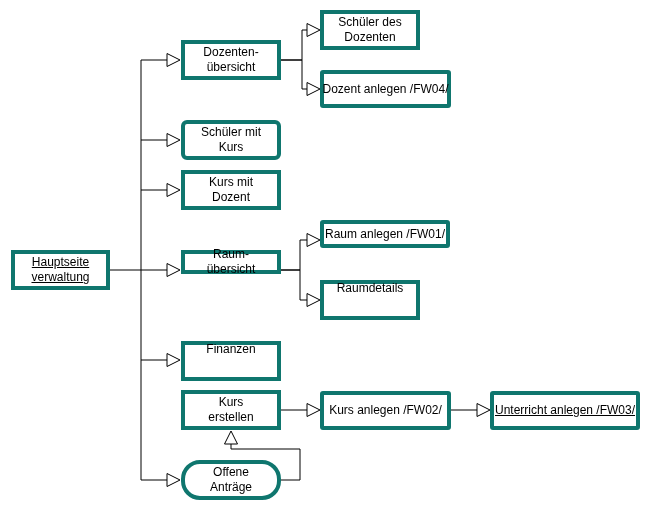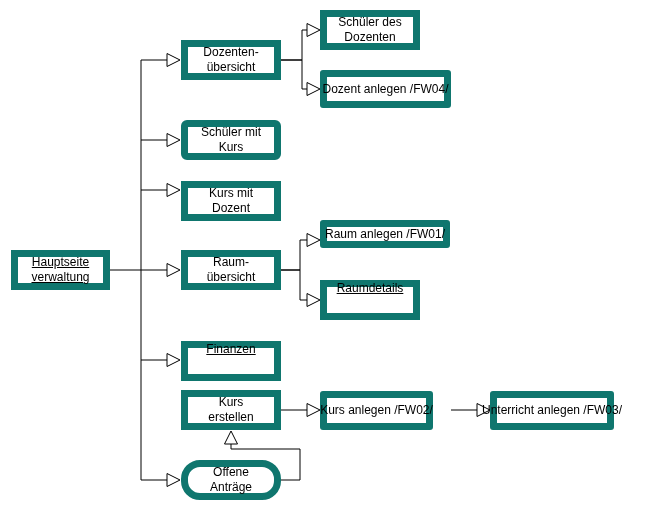--- a/index.html
+++ b/index.html
@@ -12,32 +12,32 @@
     overflow: hidden;
   }
   svg.edge-layer {
     position: absolute;
     left: 0; top: 0;
     width: 650px; height: 510px;
   }
   .node {
     position: absolute;
     box-sizing: border-box;
-    border: 7px solid #0f766e;
+    border: 4px solid #0f766e;
     background: #ffffff;
     display: flex;
     align-items: center;
     justify-content: center;
     text-align: center;
     font-size: 12px;
     line-height: 15px;
     color: #000000;
   }
   .node.rounded { border-radius: 3px; }
-  .node.valign-top { padding-bottom: 24px; text-decoration: underline; }
+  .node.valign-top { padding-bottom: 24px; }
   .node-label { white-space: pre; }
 </style>
 </head>
 <body>
 
 <div class="canvas">
   <svg class="edge-layer" xmlns="http://www.w3.org/2000/svg" viewBox="0 0 650 510">
       <polyline points="110,270 167,270" fill="none" stroke="#000000" stroke-width="1"></polyline>
       <polygon points="167,263.5 180,270 167,276.5" fill="#ffffff" stroke="#000000" stroke-width="1"></polygon>
       <polyline points="141,60 141,480" fill="none" stroke="#000000" stroke-width="1"></polyline>
@@ -79,45 +79,45 @@
         <span class="node-label">Schüler des
 Dozenten</span>
       </div>
       <div class="node rounded" style="left: 320px; top: 70px; width: 131px; height: 38px;">
         <span class="node-label">Dozent anlegen /FW04/</span>
       </div>
       <div class="node" style="left: 181px; top: 120px; width: 100px; height: 40px; border-radius: 6px;">
         <span class="node-label">Schüler mit
 Kurs</span>
       </div>
-      <div class="node" style="left: 181px; top: 181px; width: 100px; height: 40px;">
+      <div class="node" style="left: 181px; top: 170px; width: 100px; height: 40px;">
         <span class="node-label">Kurs mit
 Dozent</span>
       </div>
-      <div class="node" style="left: 181px; top: 250px; width: 100px; height: 40px;">
+      <div class="node" style="left: 181px; top: 250px; width: 100px; height: 24px;">
         <span class="node-label">Raum-
 übersicht</span>
       </div>
       <div class="node rounded" style="left: 320px; top: 220px; width: 130px; height: 28px;">
         <span class="node-label">Raum anlegen /FW01/</span>
       </div>
       <div class="node valign-top" style="left: 320px; top: 280px; width: 100px; height: 40px;">
         <span class="node-label">Raumdetails</span>
       </div>
       <div class="node valign-top" style="left: 181px; top: 341px; width: 100px; height: 40px;">
         <span class="node-label">Finanzen</span>
       </div>
       <div class="node" style="left: 181px; top: 390px; width: 100px; height: 40px;">
         <span class="node-label">Kurs
 erstellen</span>
       </div>
-      <div class="node rounded" style="left: 320px; top: 391px; width: 113px; height: 39px;">
+      <div class="node rounded" style="left: 320px; top: 391px; width: 131px; height: 39px;">
         <span class="node-label">Kurs anlegen /FW02/</span>
       </div>
-      <div class="node rounded" style="left: 490px; top: 391px; width: 124px; height: 39px;">
+      <div class="node rounded" style="left: 490px; top: 391px; width: 150px; height: 39px; text-decoration: underline;">
         <span class="node-label">Unterricht anlegen /FW03/</span>
       </div>
       <div class="node" style="left: 181px; top: 460px; width: 100px; height: 40px; border-radius: 19px;">
         <span class="node-label">Offene
 Anträge</span>
       </div>
     </div>
 </div>
 
 </body></html>

